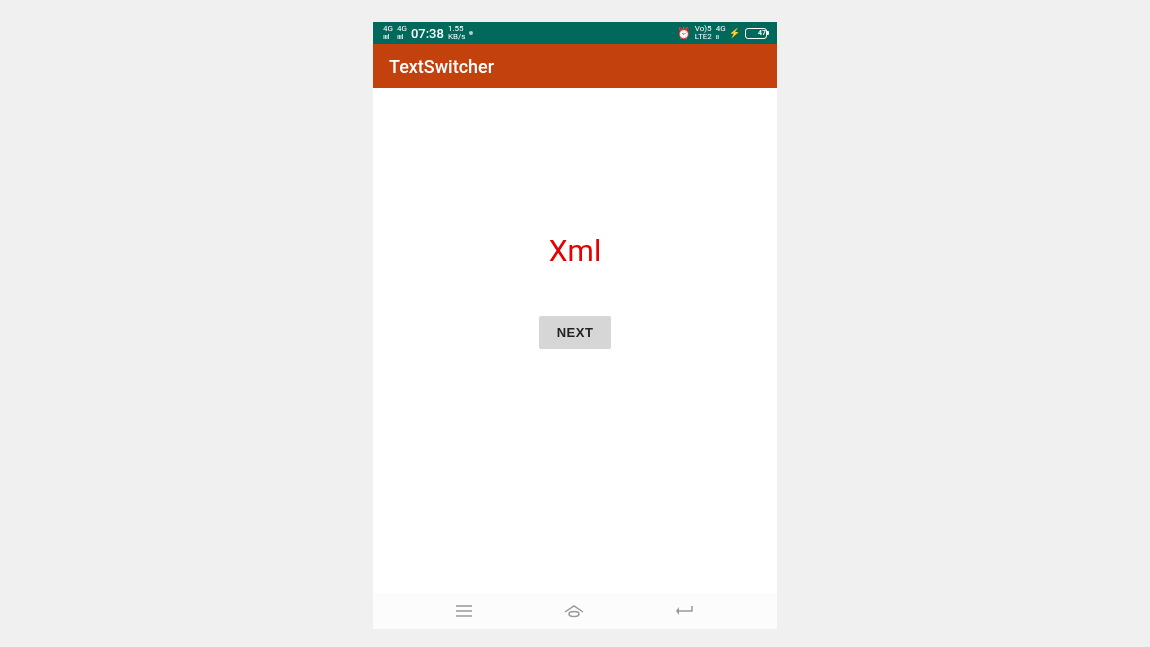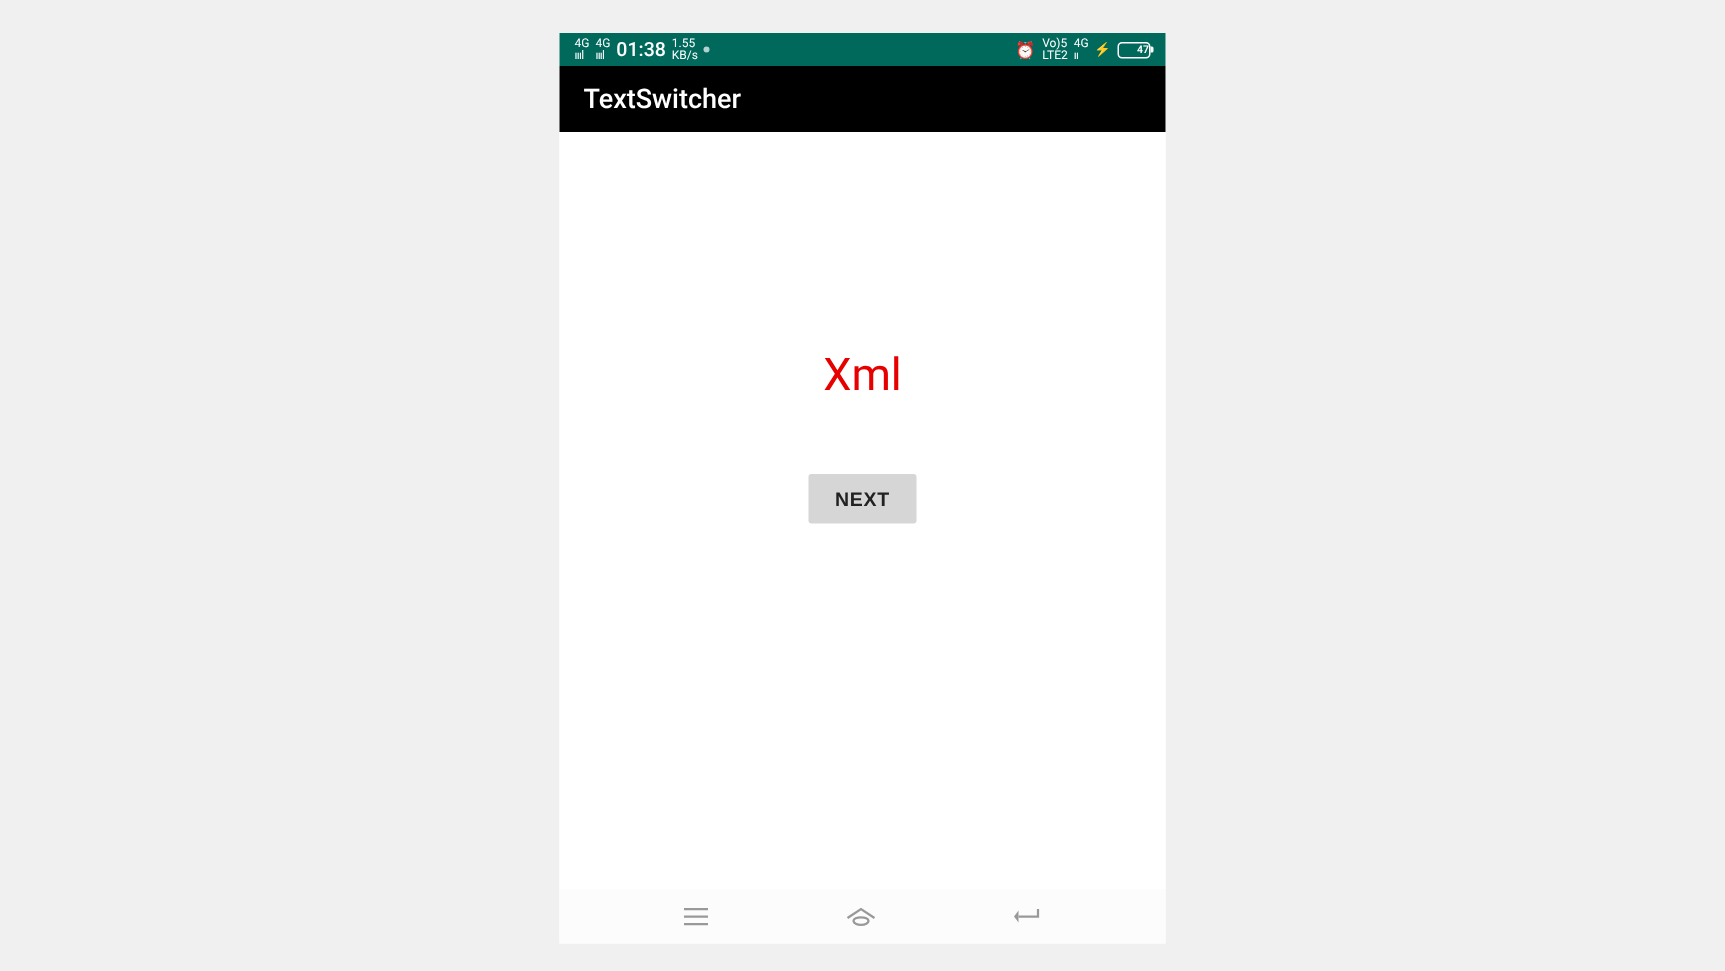--- a/index.html
+++ b/index.html
@@ -77,21 +77,21 @@
       position: absolute;
       right: -3px;
       top: 2.5px;
       width: 2px;
       height: 4px;
       background: #fff;
       border-radius: 0 1px 1px 0;
     }
     .app-bar {
       height: 44px;
-      background: #000000;
+      background: #c2410c;
       display: flex;
       align-items: center;
       padding-left: 16px;
       color: #fff;
       font-size: 18px;
       font-weight: 500;
     }
     .content {
       height: 505px;
       background: #fff;
@@ -144,21 +144,21 @@
 
 <div class="phone">
   <div class="status-bar">
     <div class="status-left">
       <div class="sig-icon">
         <span>4G</span><br><span style="letter-spacing:-0.5px;">ıııl</span>
       </div>
       <div class="sig-icon">
         <span>4G</span><br><span style="letter-spacing:-0.5px;">ıııl</span>
       </div>
-      <span class="status-time">01:38</span>
+      <span class="status-time">07:38</span>
       <div class="status-text">
         <span>1.55</span><br><span>KB/s</span>
       </div>
       <div class="dot"></div>
     </div>
     <div class="status-right">
       <span style="font-size:11px;">⏰</span>
       <div class="status-text">
         <span>Vo)5</span><br><span>LTE2</span>
       </div>

